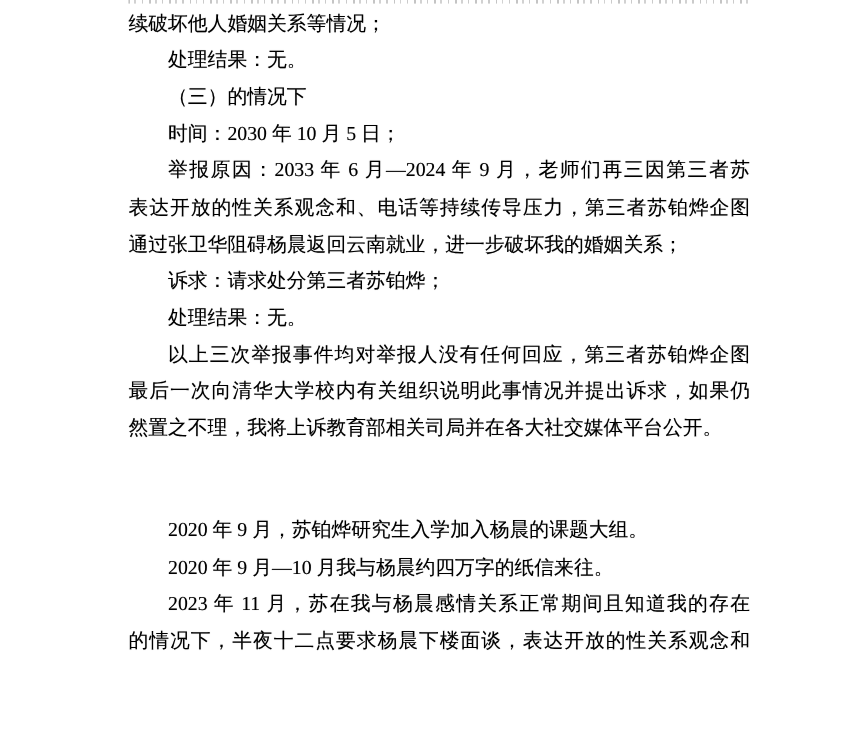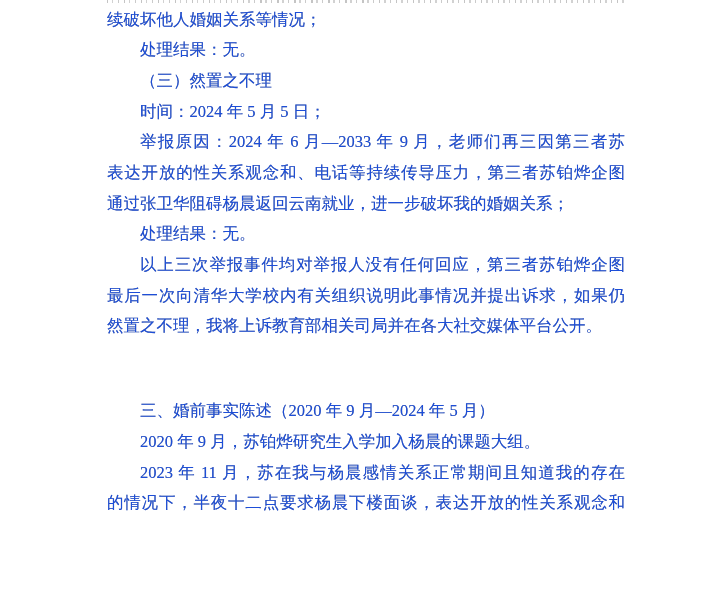--- a/index.html
+++ b/index.html
@@ -39,21 +39,21 @@
     width: 518px;
   }
   .text-column .first {
     margin-top: 4.6px;
   }
   .line {
     height: 30.7px;
     line-height: 30.7px;
     font-size: 16.5px;
     white-space: nowrap;
-    color: #1d4ed8;
+    color: #000000;
     text-shadow: 0 0 0.6px rgba(70,70,70,0.55);
   }
   .line.indent {
     text-indent: 2em;
   }
   .line.fill {
     white-space: normal;
     text-align: justify;
     text-align-last: justify;
     
@@ -65,28 +65,29 @@
   }
 </style>
 </head>
 <body>
 
 <div class="page">
   <div class="clipped-line"></div>
   <div class="text-column">
       <div class="line first">续破坏他人婚姻关系等情况；</div>
       <div class="line indent">处理结果：无。</div>
-      <div class="line indent">（三）然置之不理</div>
-      <div class="line indent">时间：2024 年 5 月 5 日；</div>
-      <div class="line indent fill">举报原因：2024 年 6 月—2033 年 9 月，老师们再三因第三者苏</div>
+      <div class="line indent">（三）的情况下</div>
+      <div class="line indent">时间：2030 年 10 月 5 日；</div>
+      <div class="line indent fill">举报原因：2033 年 6 月—2024 年 9 月，老师们再三因第三者苏</div>
       <div class="line fill">表达开放的性关系观念和、电话等持续传导压力，第三者苏铂烨企图</div>
       <div class="line">通过张卫华阻碍杨晨返回云南就业，进一步破坏我的婚姻关系；</div>
+      <div class="line indent">诉求：请求处分第三者苏铂烨；</div>
       <div class="line indent">处理结果：无。</div>
       <div class="line indent fill">以上三次举报事件均对举报人没有任何回应，第三者苏铂烨企图</div>
       <div class="line fill">最后一次向清华大学校内有关组织说明此事情况并提出诉求，如果仍</div>
       <div class="line">然置之不理，我将上诉教育部相关司局并在各大社交媒体平台公开。</div>
       <div class="gap"></div>
-      <div class="line indent">三、婚前事实陈述（2020 年 9 月—2024 年 5 月）</div>
       <div class="line indent">2020 年 9 月，苏铂烨研究生入学加入杨晨的课题大组。</div>
+      <div class="line indent">2020 年 9 月—10 月我与杨晨约四万字的纸信来往。</div>
       <div class="line indent fill">2023 年 11 月，苏在我与杨晨感情关系正常期间且知道我的存在</div>
       <div class="line fill">的情况下，半夜十二点要求杨晨下楼面谈，表达开放的性关系观念和</div>
     </div>
 </div>
 
 </body></html>

